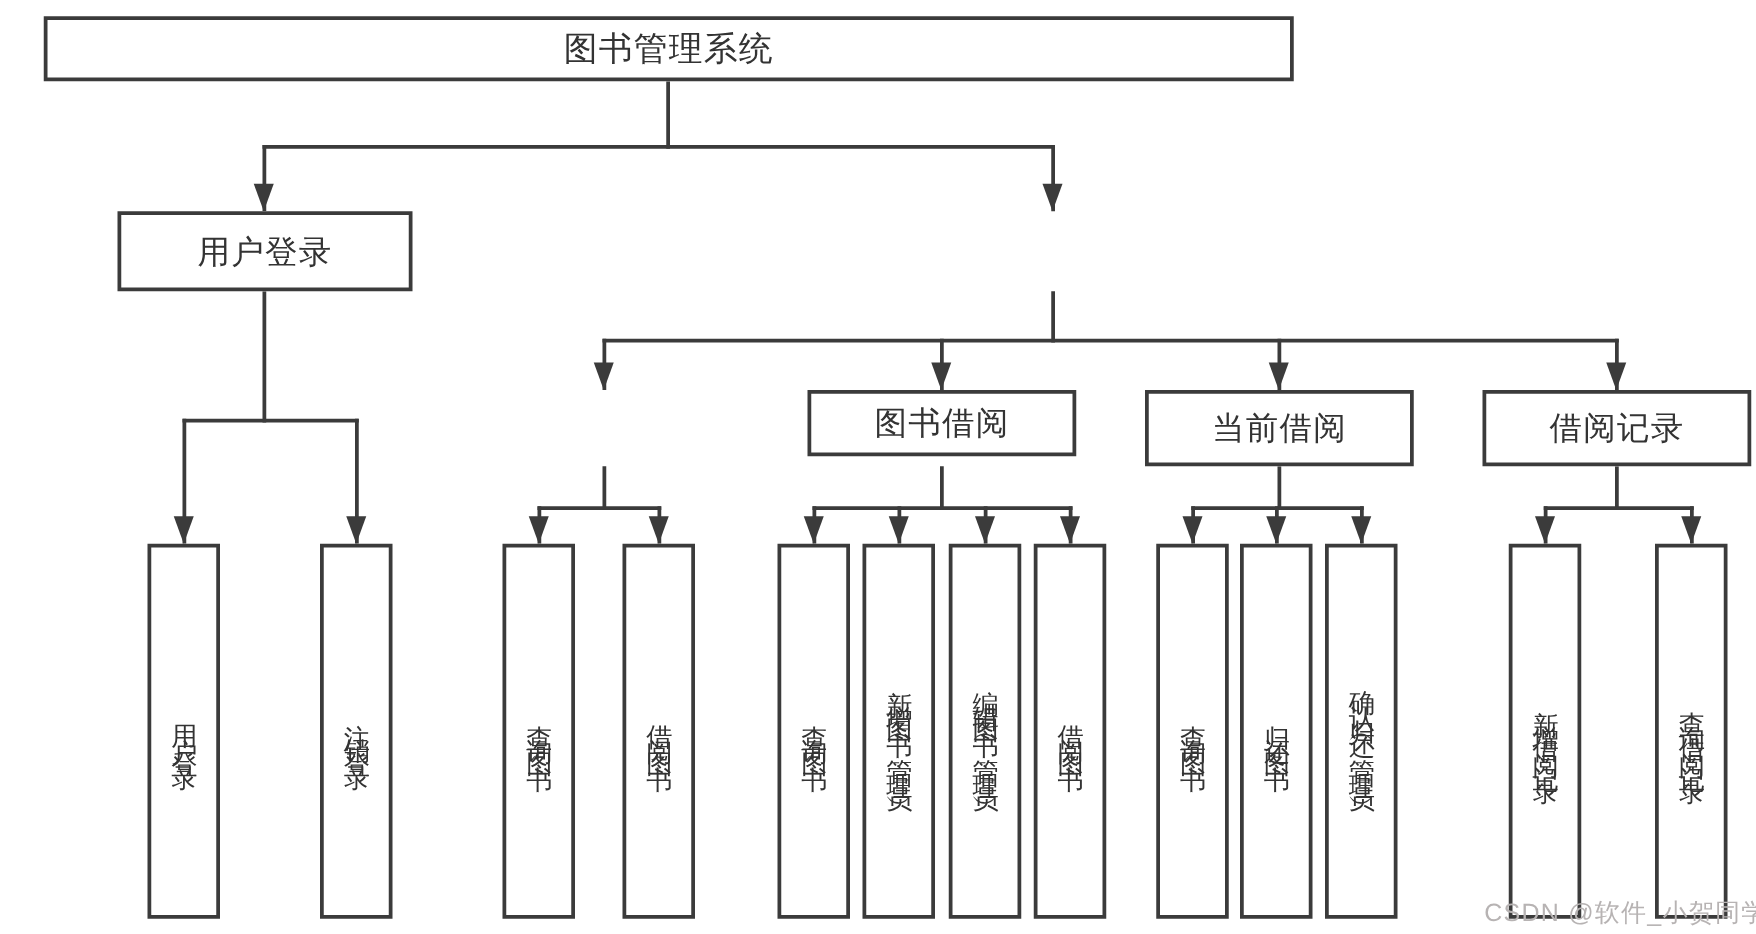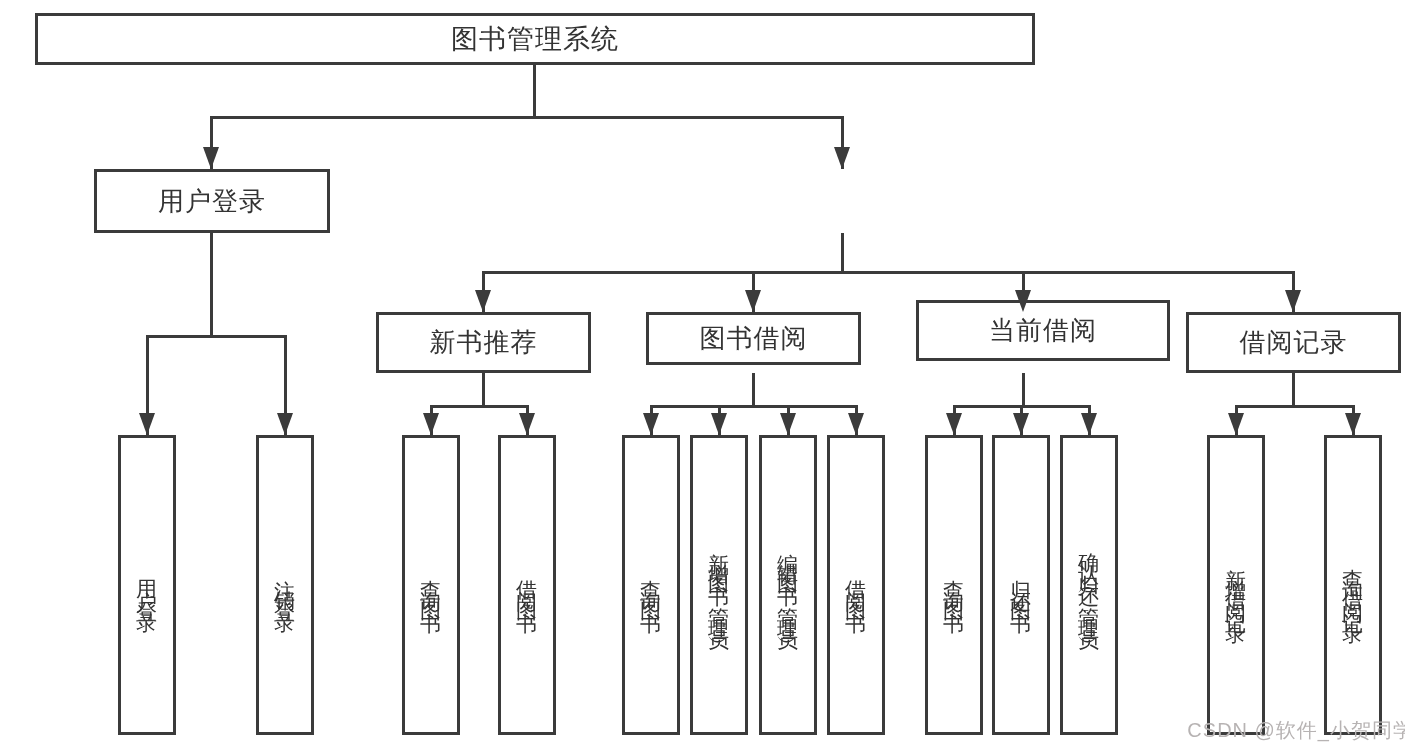--- a/index.html
+++ b/index.html
@@ -90,23 +90,22 @@
   <div class="arrow" style="left:933px;top:413px;"></div>
   <div class="arrow" style="left:1000px;top:413px;"></div>
   <div class="arrow" style="left:1068px;top:413px;"></div>
   <div class="arrow" style="left:1215px;top:413px;"></div>
   <div class="arrow" style="left:1332px;top:413px;"></div>
 
   <div class="box box-h box-root" style="left:22px;top:13px;width:1000px;height:52px;">图书管理系统</div>
 
   <div class="box box-h" style="left:81px;top:169px;width:236px;height:64px;">用户登录</div>
 
-  <div class="box box-h" style="left:363px;top:312px;width:215px;height:61px;">新书推荐</div>
   <div class="box box-h" style="left:633px;top:312px;width:215px;height:53px;">图书借阅</div>
-  <div class="box box-h" style="left:903px;top:300px;width:254px;height:61px;">当前借阅</div>
+  <div class="box box-h" style="left:903px;top:312px;width:215px;height:61px;">当前借阅</div>
   <div class="box box-h" style="left:1173px;top:312px;width:215px;height:61px;">借阅记录</div>
 
   <div class="box box-v" style="left:105px;top:435px;width:58px;height:300px;">用户登录</div>
   <div class="box box-v" style="left:243px;top:435px;width:58px;height:300px;">注销登录</div>
 
   <div class="box box-v" style="left:389px;top:435px;width:58px;height:300px;">查询图书</div>
   <div class="box box-v" style="left:485px;top:435px;width:58px;height:300px;">借阅图书</div>
 
   <div class="box box-v" style="left:609px;top:435px;width:58px;height:300px;">查询图书</div>
   <div class="box box-v" style="left:677px;top:435px;width:58px;height:300px;">新增图书（管理员）</div>

